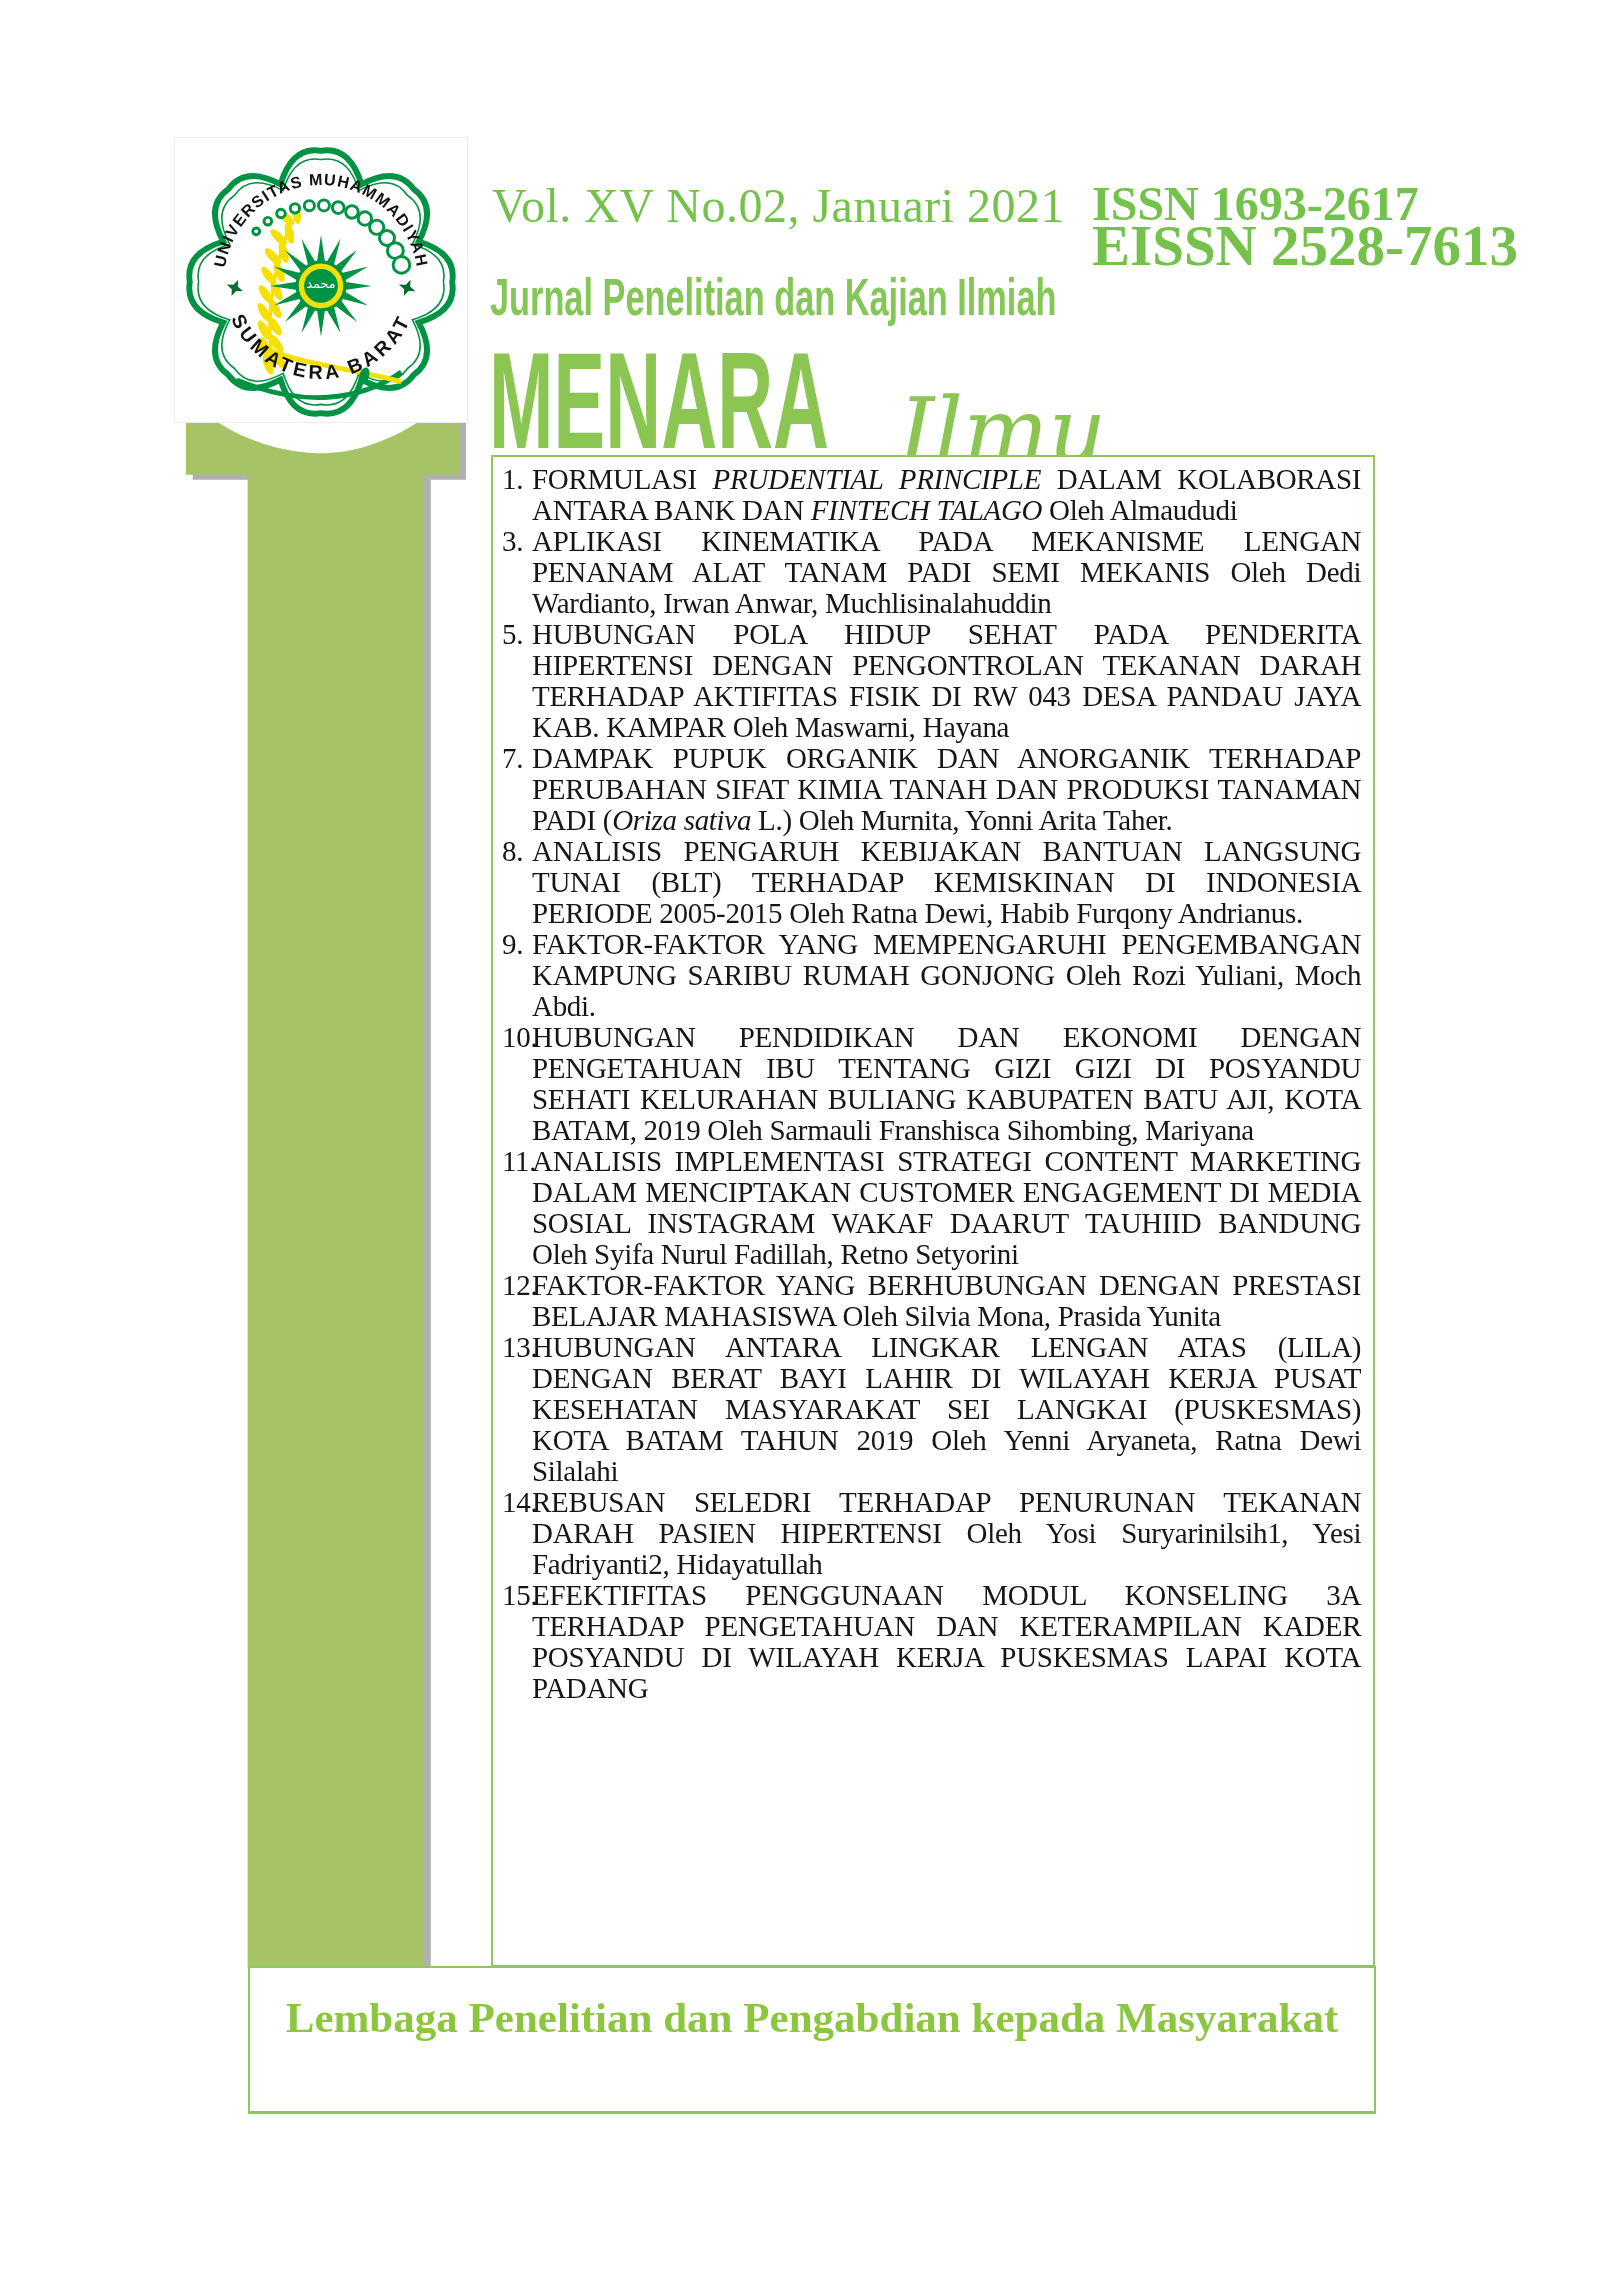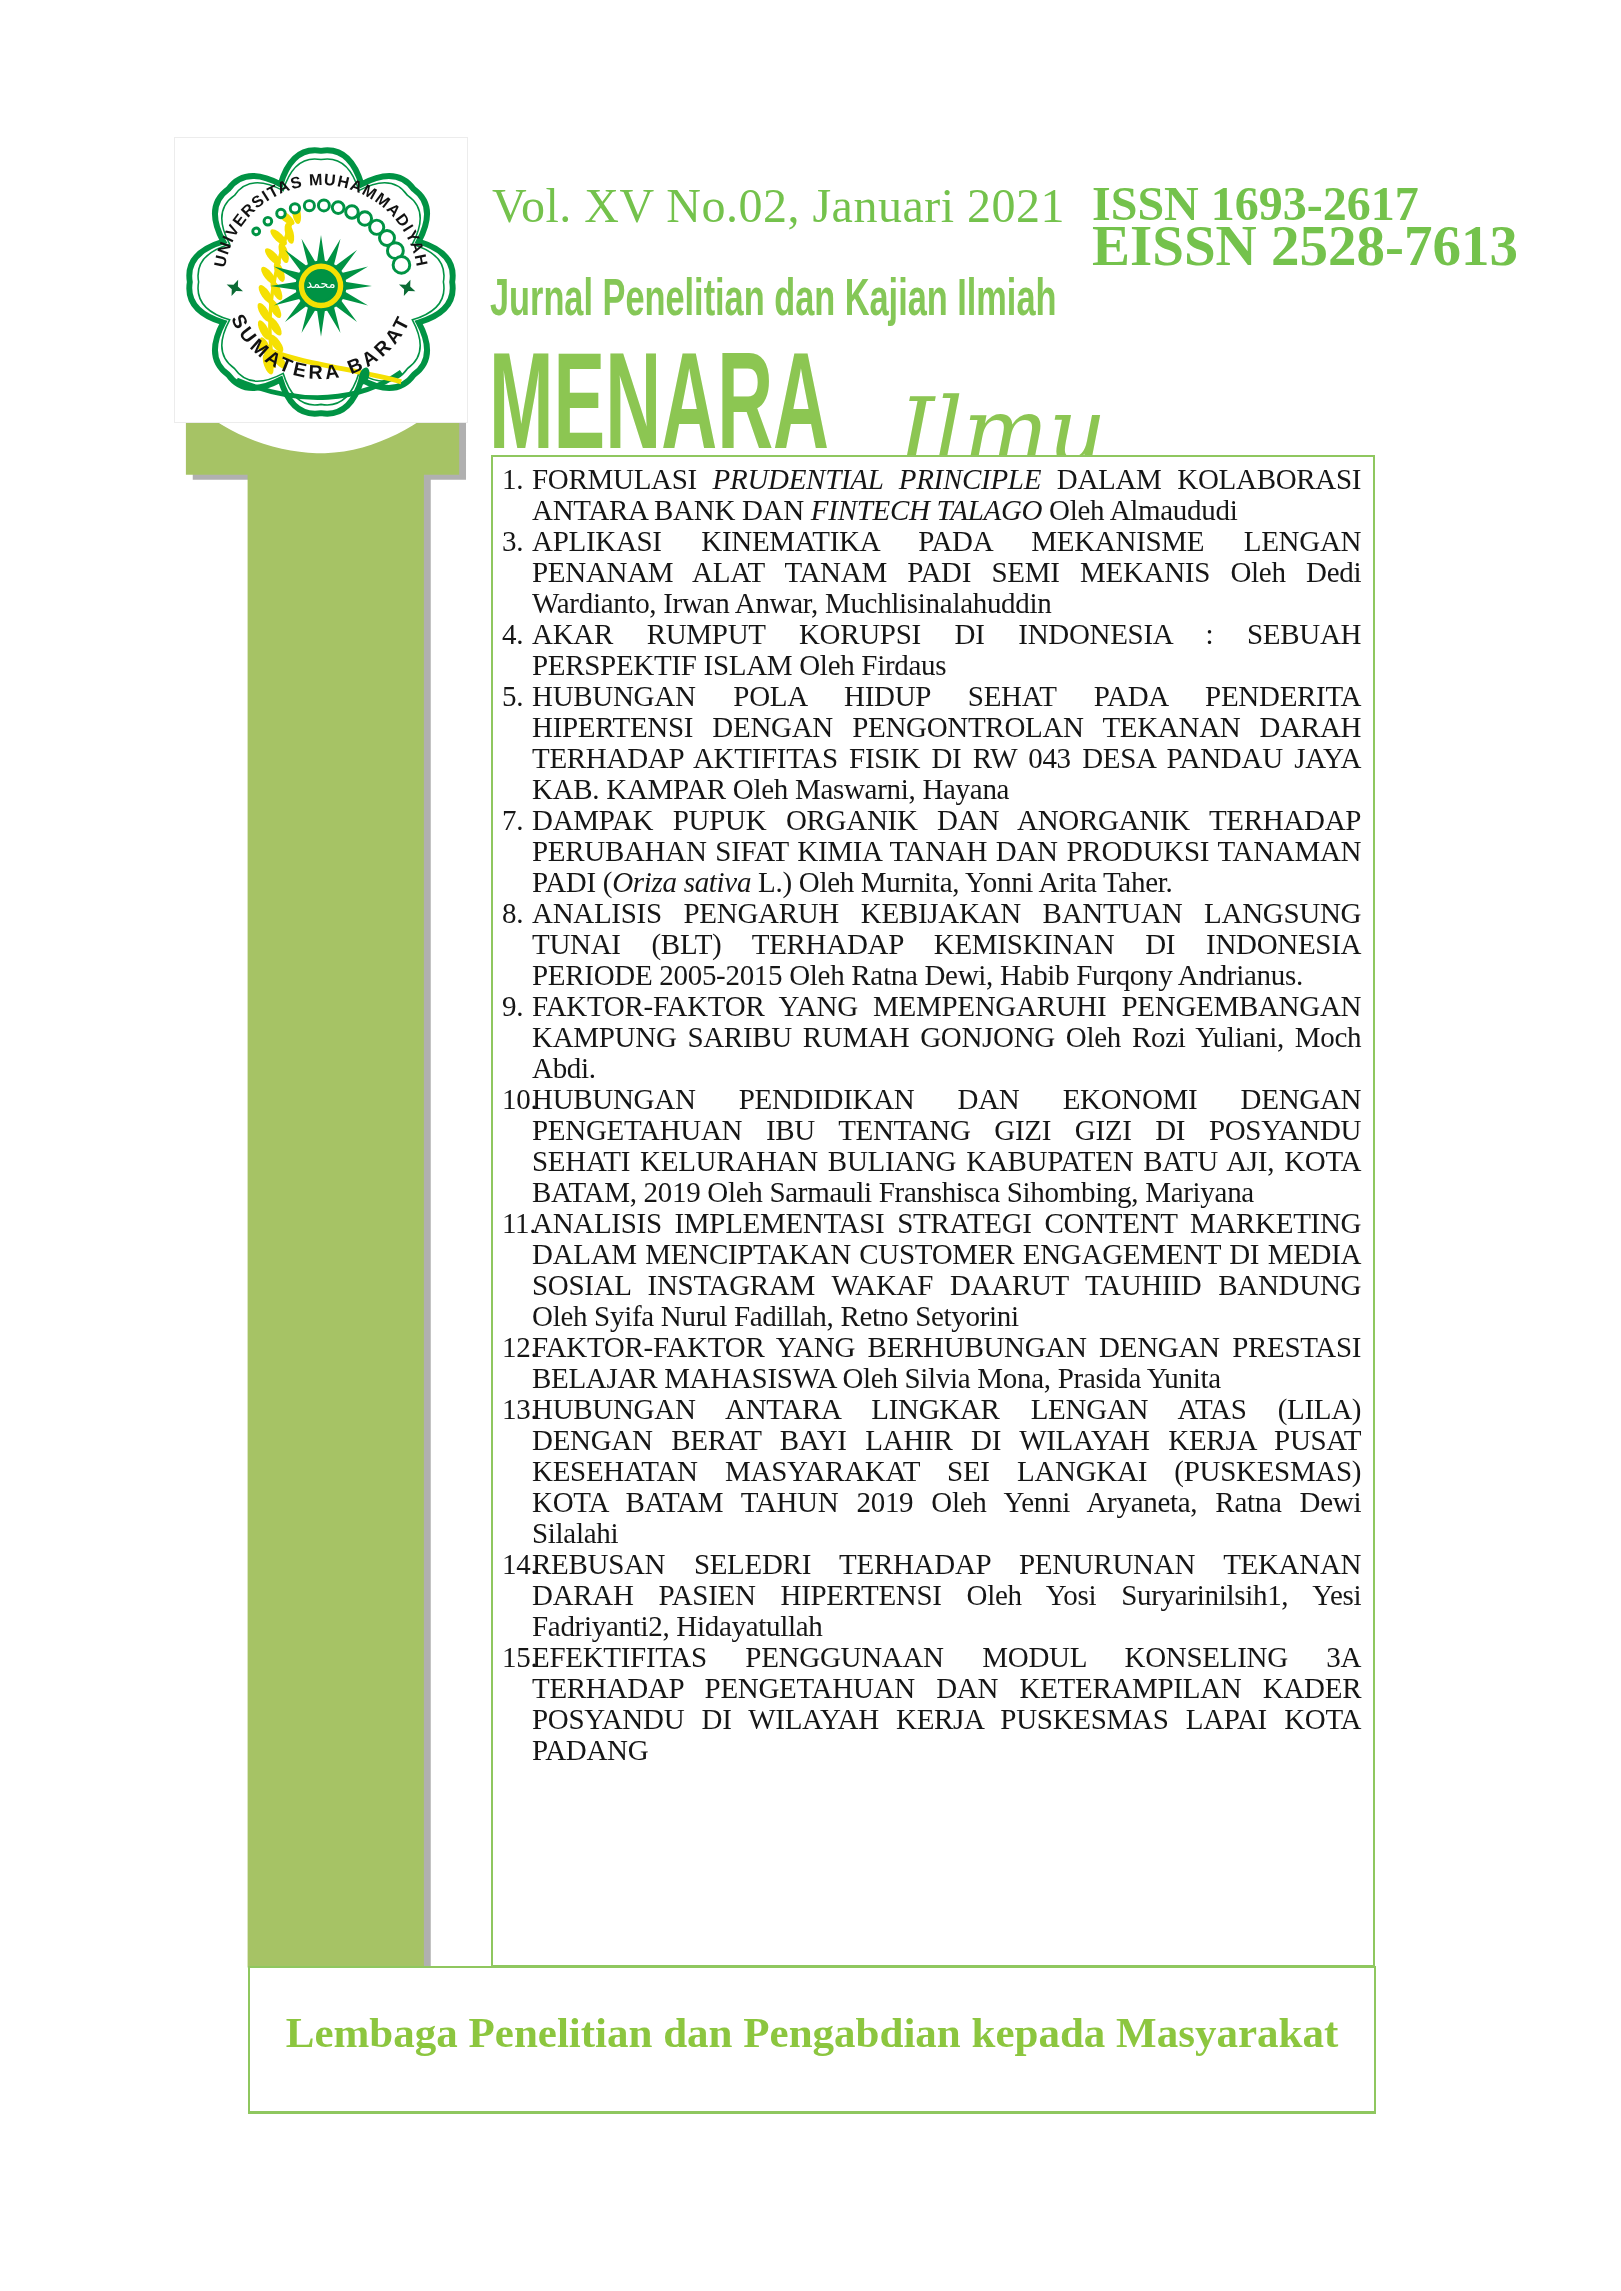--- a/index.html
+++ b/index.html
@@ -27,21 +27,21 @@
   #list-box{left:491px;top:455px;width:884px;height:1512px;border:2.9px solid #8fc75f;
             box-sizing:border-box;background:#fff;padding:6.9px 11.8px 0 0;overflow:hidden;}
   .item{font-size:29px;line-height:31px;color:#161616;text-align:justify;
         padding-left:39px;text-indent:-30px;letter-spacing:-0.3px;}
   .item .num{display:inline-block;width:30px;text-indent:0;white-space:nowrap;}
 
   
   #footer-box{left:248px;top:1966px;width:1128px;height:148px;border:2.9px solid #8fc75f;
               border-bottom-width:3.9px;box-sizing:border-box;background:#fff;text-align:center;}
   #footer-line1,#footer-line2{font-weight:bold;color:#8cc63f;font-size:43px;line-height:46px;}
-  #footer-line1{margin-top:42px;}
+  #footer-line1{margin-top:27px;}
 </style>
 </head>
 <body>
 
 <div id="page">
 
   <svg id="tower" class="abs" width="286" height="1582" viewBox="0 0 292 1614">
     <path d="M5,8 C55,52 105,64 147,64 C200,62 246,34 278,4 L284,10 L284,86 L248,86 L248,1610 L68,1610 L68,86 L5,86 Z" transform="translate(7,5)" fill="#b0b0b0"></path>
     <path d="M5,8 C55,52 105,64 147,64 C200,62 246,34 278,4 L284,10 L284,86 L248,86 L248,1610 L68,1610 L68,86 L5,86 Z" fill="#a6c365"></path>
   </svg>
@@ -115,21 +115,20 @@
     <text x="0" y="112" font-family="Liberation Sans, sans-serif" font-weight="bold" font-size="141" fill="#8cc652" textLength="347" lengthAdjust="spacingAndGlyphs">MENARA</text>
   </svg>
   <svg class="abs" style="left:887px;top:384px;" width="225" height="108" viewBox="0 0 230 110">
     <text x="12" y="80" font-family="DejaVu Serif, Liberation Serif, serif" font-style="italic" font-size="92" fill="#8cc652">Ilmu</text>
   </svg>
 
   <div id="list-box" class="abs">
     <div id="items">
         <div class="item"><span class="num">1.</span><span>FORMULASI </span><i>PRUDENTIAL PRINCIPLE</i><span> DALAM KOLABORASI ANTARA BANK DAN </span><i>FINTECH TALAGO</i><span> Oleh Almaududi</span></div>
         <div class="item"><span class="num">3.</span><span>APLIKASI KINEMATIKA PADA MEKANISME LENGAN PENANAM ALAT TANAM PADI SEMI MEKANIS Oleh Dedi Wardianto, Irwan Anwar, Muchlisinalahuddin</span></div>
-        <div class="item"><span class="num">4.</span><span>AKAR RUMPUT KORUPSI DI INDONESIA : SEBUAH PERSPEKTIF ISLAM Oleh Firdaus</span></div>
         <div class="item"><span class="num">5.</span><span>HUBUNGAN POLA HIDUP SEHAT PADA PENDERITA HIPERTENSI DENGAN PENGONTROLAN TEKANAN DARAH TERHADAP AKTIFITAS FISIK DI RW 043 DESA PANDAU JAYA KAB. KAMPAR Oleh Maswarni, Hayana</span></div>
         <div class="item"><span class="num">7.</span><span>DAMPAK PUPUK ORGANIK DAN ANORGANIK TERHADAP PERUBAHAN SIFAT KIMIA TANAH DAN PRODUKSI TANAMAN PADI (</span><i>Oriza sativa</i><span> L.) Oleh Murnita, Yonni Arita Taher.</span></div>
         <div class="item"><span class="num">8.</span><span>ANALISIS PENGARUH KEBIJAKAN BANTUAN LANGSUNG TUNAI (BLT) TERHADAP KEMISKINAN DI INDONESIA PERIODE 2005-2015 Oleh Ratna Dewi, Habib Furqony Andrianus.</span></div>
         <div class="item"><span class="num">9.</span><span>FAKTOR-FAKTOR YANG MEMPENGARUHI PENGEMBANGAN KAMPUNG SARIBU RUMAH GONJONG Oleh Rozi Yuliani, Moch Abdi.</span></div>
         <div class="item"><span class="num">10.</span><span>HUBUNGAN PENDIDIKAN DAN EKONOMI DENGAN PENGETAHUAN IBU TENTANG GIZI GIZI DI POSYANDU SEHATI KELURAHAN BULIANG KABUPATEN BATU AJI, KOTA BATAM, 2019 Oleh Sarmauli Franshisca Sihombing, Mariyana</span></div>
         <div class="item"><span class="num">11.</span><span>ANALISIS IMPLEMENTASI STRATEGI CONTENT MARKETING DALAM MENCIPTAKAN CUSTOMER ENGAGEMENT DI MEDIA SOSIAL INSTAGRAM WAKAF DAARUT TAUHIID BANDUNG Oleh Syifa Nurul Fadillah, Retno Setyorini</span></div>
         <div class="item"><span class="num">12.</span><span>FAKTOR-FAKTOR YANG BERHUBUNGAN DENGAN PRESTASI BELAJAR MAHASISWA Oleh Silvia Mona, Prasida Yunita</span></div>
         <div class="item"><span class="num">13.</span><span>HUBUNGAN ANTARA LINGKAR LENGAN ATAS (LILA) DENGAN BERAT BAYI LAHIR DI WILAYAH KERJA PUSAT KESEHATAN MASYARAKAT SEI LANGKAI (PUSKESMAS) KOTA BATAM TAHUN 2019 Oleh Yenni Aryaneta, Ratna Dewi Silalahi</span></div>
         <div class="item"><span class="num">14.</span><span>REBUSAN SELEDRI TERHADAP PENURUNAN TEKANAN DARAH PASIEN HIPERTENSI Oleh Yosi Suryarinilsih1, Yesi Fadriyanti2, Hidayatullah</span></div>
         <div class="item"><span class="num">15.</span><span>EFEKTIFITAS PENGGUNAAN MODUL KONSELING 3A TERHADAP PENGETAHUAN DAN KETERAMPILAN KADER POSYANDU DI WILAYAH KERJA PUSKESMAS LAPAI KOTA PADANG</span></div>

